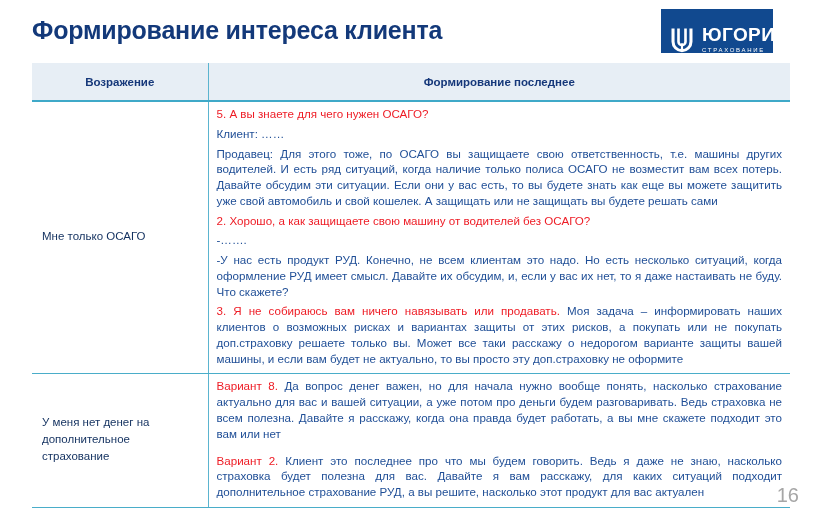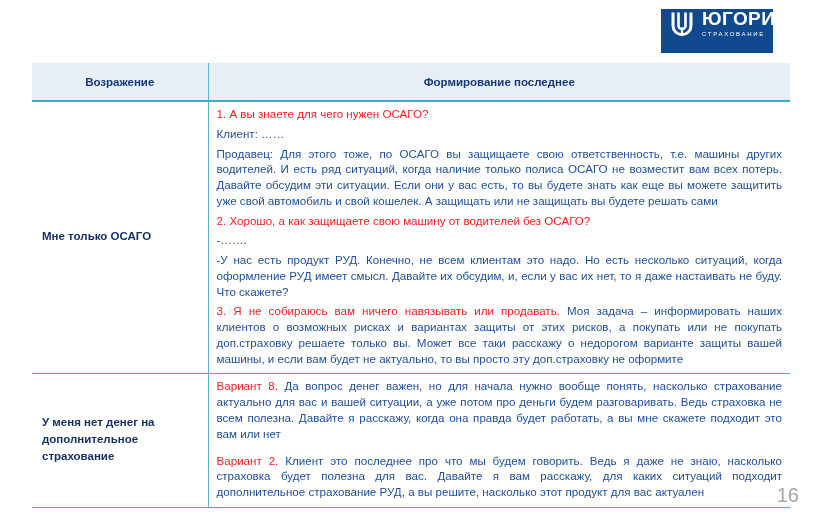--- a/index.html
+++ b/index.html
@@ -36,21 +36,21 @@
 
   
   .logo-box {
     position: absolute;
     left: 661px;
     top: 9px;
     width: 112px;
     height: 44px;
     background: #11498f;
     display: flex;
-    align-items: flex-start;
+    align-items: flex-end;
     padding-left: 7px;
     box-sizing: border-box;
   }
   .logo-mark {
     width: 28px;
     height: 28px;
     flex: 0 0 28px;
     margin-right: 6px;
     display: block;
   }
@@ -106,21 +106,21 @@
     padding: 4px 8px 7px 8px;
     border-bottom: 1px solid #4aadc9;
   }
   .objection-table tbody tr:last-child td {
     border-bottom: 1px solid #4aadc9;
   }
   td.cell-objection {
     border-right: 1px solid #5bb4cf;
     color: #12305f;
     font-size: 11.5px;
-    font-weight: bold;
+    font-weight: normal;
     line-height: 1.45;
     text-align: left;
     vertical-align: middle;
     padding-left: 10px;
     margin-top: 23px;
   }
 
   td.cell-interest {
     color: #1f4e96;
     font-size: 11.6px;
@@ -139,20 +139,21 @@
     right: 18px;
     bottom: 6px;
     color: #a6a6a6;
     font-size: 20px;
   }
 </style>
 </head>
 <body>
 
 <div class="slide-header">
+  <div class="slide-title">Формирование интереса клиента</div>
 
   <div class="logo-box">
     <svg class="logo-mark" viewBox="0 0 32 32">
       <path d="M4 4 L4 19 A12 12 0 0 0 28 19 L28 4 L24.5 4 L24.5 19 A8.5 8.5 0 0 1 7.5 19 L7.5 4 Z" fill="#ffffff"></path>
       <path d="M10.5 4 L10.5 19 A5.5 5.5 0 0 0 21.5 19 L21.5 4 L18.5 4 L18.5 19 A2.5 2.5 0 0 1 13.5 19 L13.5 4 Z" fill="#ffffff"></path>
       <rect x="14.8" y="21" width="2.4" height="7" fill="#ffffff"></rect>
     </svg>
     <div class="logo-text-wrap">
       <span class="logo-name">ЮГОРИЯ</span>
       <span class="logo-sub">СТРАХОВАНИЕ</span>
@@ -169,21 +170,21 @@
     <tr>
       <th class="th-first">Возражение</th>
       <th>Формирование последнее</th>
     </tr>
   </thead>
   <tbody>
     <tr>
       <td class="cell-objection">Мне только ОСАГО</td>
       <td class="cell-interest">
         <p class="para">
-          <span class="red">1. А вы знаете для чего нужен ОСАГО?</span><span></span>
+          <span class="red">5. А вы знаете для чего нужен ОСАГО?</span><span></span>
         </p>
         <p class="para">
           <span class="red"></span><span>Клиент:  ……</span>
         </p>
         <p class="para">
           <span class="red"></span><span>Продавец: Для этого тоже, по ОСАГО вы защищаете свою ответственность, т.е. машины других водителей. И есть ряд ситуаций, когда наличие только полиса ОСАГО не возместит вам всех потерь. Давайте обсудим эти ситуации. Если они у вас есть, то вы будете знать как еще вы можете защитить уже свой автомобиль и свой кошелек. А защищать или не защищать вы будете решать сами</span>
         </p>
         <p class="para">
           <span class="red">2. Хорошо, а как защищаете свою машину от водителей без ОСАГО?</span><span></span>
         </p>

